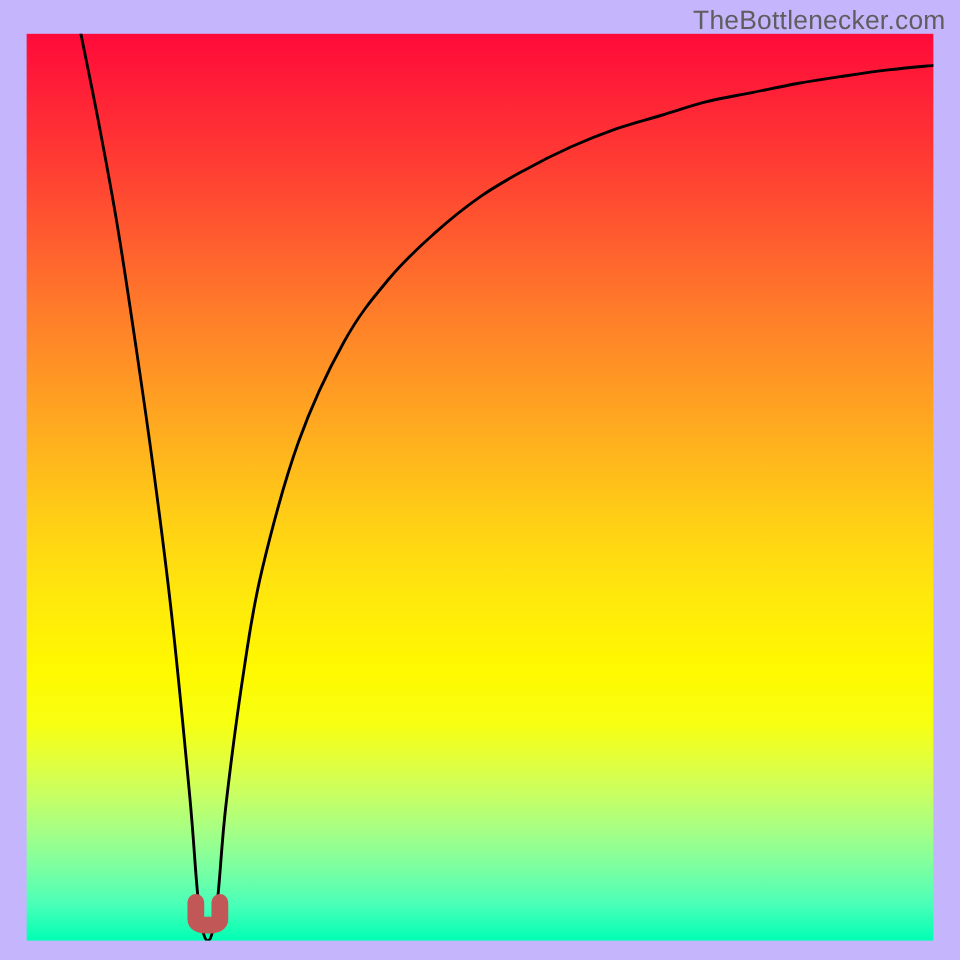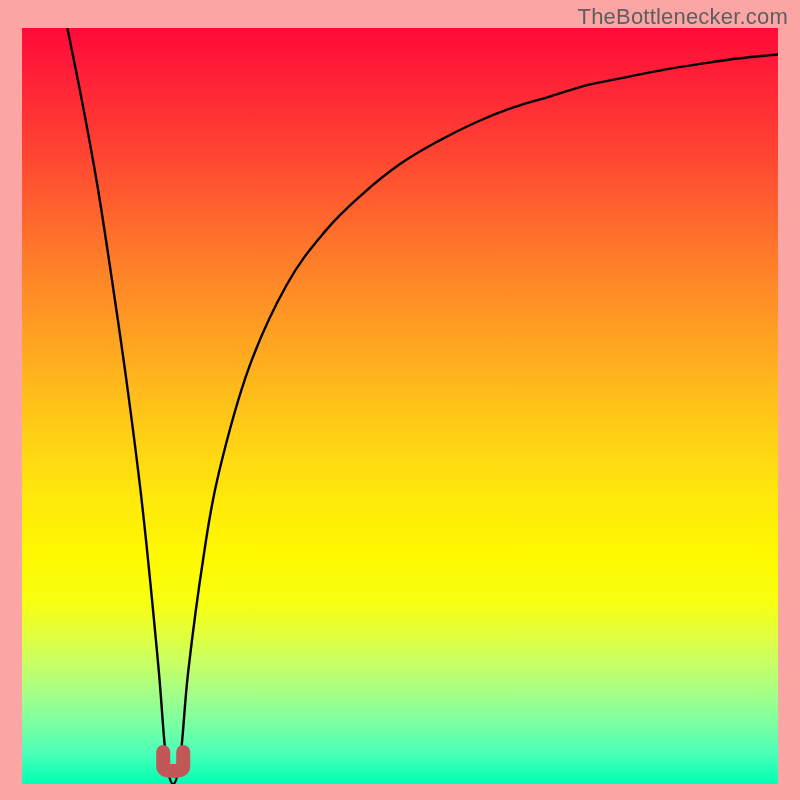--- a/index.html
+++ b/index.html
@@ -8,21 +8,21 @@
     width: 800px;
     height: 800px;
     overflow: hidden;
     background: #000;
     font-family: Arial, Helvetica, sans-serif;
   }
   .outer {
     position: relative;
     width: 800px;
     height: 800px;
-    background: #fca5a5;
+    background: #c4b5fd;
   }
   .attribution {
     position: absolute;
     top: 4px;
     right: 12px;
     color: #5e5e5e;
     font-size: 22px;
     font-weight: 400;
     letter-spacing: 0.2px;
     z-index: 5;

